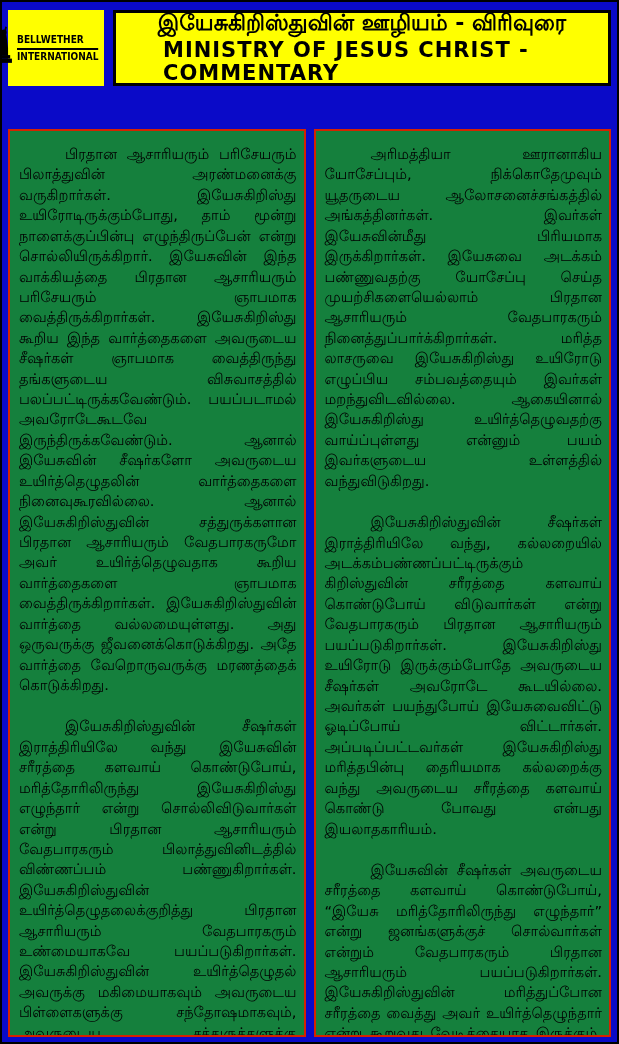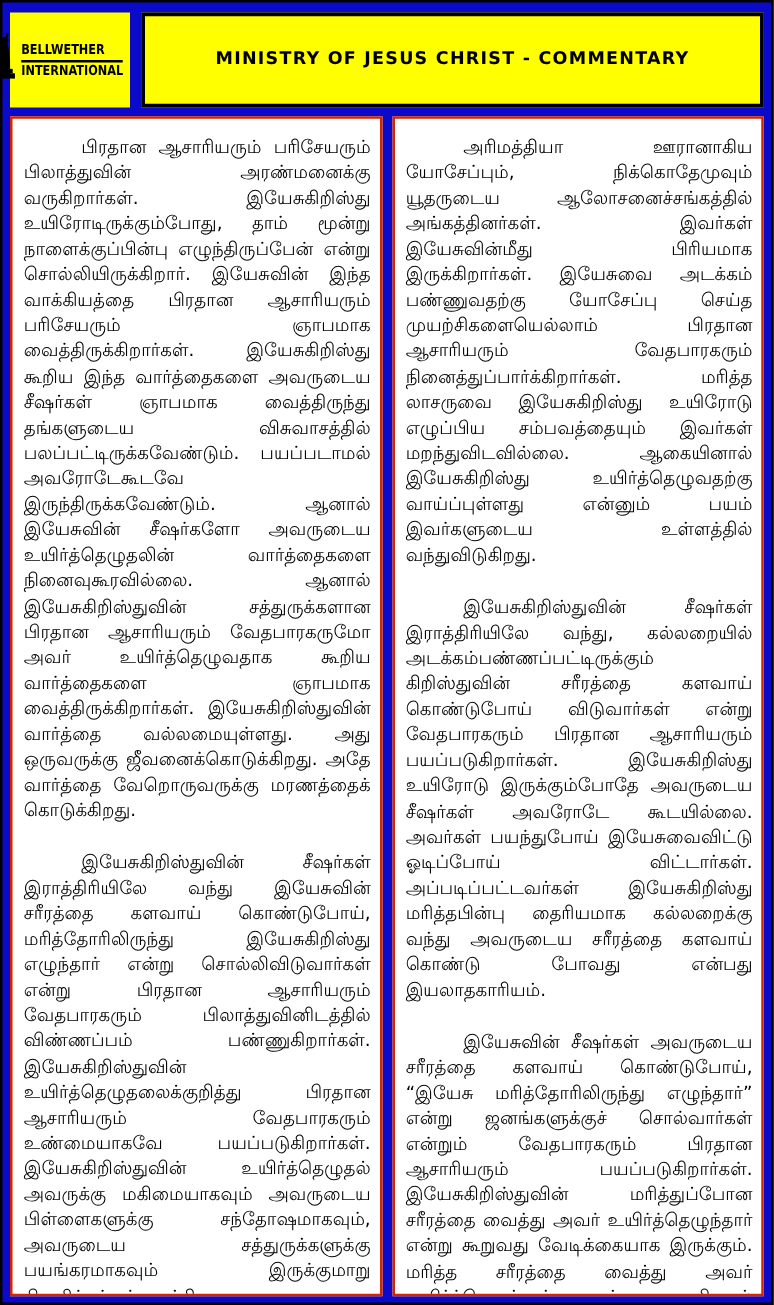--- a/index.html
+++ b/index.html
@@ -57,39 +57,41 @@
   }
   .title-tamil {
     color: #000;
     font-weight: bold;
     font-size: 22px;
     line-height: 1.1;
   }
   .title-english {
     color: #000;
     font-weight: bold;
-    font-size: 14px;
+    font-size: 21px;
     letter-spacing: 1px;
     line-height: 1.1;
+    margin-left: 47px;
   }
 
   
   .body-cols {
     flex: 1;
     display: flex;
     gap: 8px;
     min-height: 0;
   }
   .col {
     flex: 1;
-    background: #ffffff;
+    background: #15803d;
     border: 2px solid #d42400;
     box-sizing: border-box;
     padding: 13px 7px 6px 9px;
     overflow: hidden;
+    margin-top: 36px;
   }
   .col p {
     margin: 0 0 21px 0;
     color: #000;
     font-size: 14.6px;
     line-height: 1.40;
     text-align: justify;
     text-indent: 46px;
     word-spacing: 1px;
   }
@@ -112,20 +114,21 @@
           <rect x="1.5" y="45" width="21" height="6"></rect>
         </g>
       </svg>
       <div class="logo-text">
         <div class="logo-line-top">BELLWETHER</div>
         <div>INTERNATIONAL</div>
       </div>
     </div>
 
     <div class="title-box">
+      <div class="title-tamil">இயேசுகிறிஸ்துவின் ஊழியம் - விரிவுரை</div>
       <div class="title-english">MINISTRY OF JESUS CHRIST - COMMENTARY</div>
     </div>
 
 
   </div>
 
   <div class="body-cols">
 
     <div class="col">
       <p>பிரதான ஆசாரியரும் பரிசேயரும் பிலாத்துவின் அரண்மனைக்கு வருகிறார்கள். இயேசுகிறிஸ்து உயிரோடிருக்கும்போது, தாம் மூன்று நாளைக்குப்பின்பு எழுந்திருப்பேன் என்று சொல்லியிருக்கிறார். இயேசுவின் இந்த வாக்கியத்தை பிரதான ஆசாரியரும் பரிசேயரும் ஞாபமாக வைத்திருக்கிறார்கள். இயேசுகிறிஸ்து கூறிய இந்த வார்த்தைகளை அவருடைய சீஷர்கள் ஞாபமாக வைத்திருந்து தங்களுடைய விசுவாசத்தில் பலப்பட்டிருக்கவேண்டும். பயப்படாமல் அவரோடேகூடவே இருந்திருக்கவேண்டும். ஆனால் இயேசுவின் சீஷர்களோ அவருடைய உயிர்த்தெழுதலின் வார்த்தைகளை நினைவுகூரவில்லை. ஆனால் இயேசுகிறிஸ்துவின் சத்துருக்களான பிரதான ஆசாரியரும் வேதபாரகருமோ அவர் உயிர்த்தெழுவதாக கூறிய வார்த்தைகளை ஞாபமாக வைத்திருக்கிறார்கள். இயேசுகிறிஸ்துவின் வார்த்தை வல்லமையுள்ளது. அது ஒருவருக்கு ஜீவனைக்கொடுக்கிறது. அதே வார்த்தை வேறொருவருக்கு மரணத்தைக் கொடுக்கிறது.</p>

